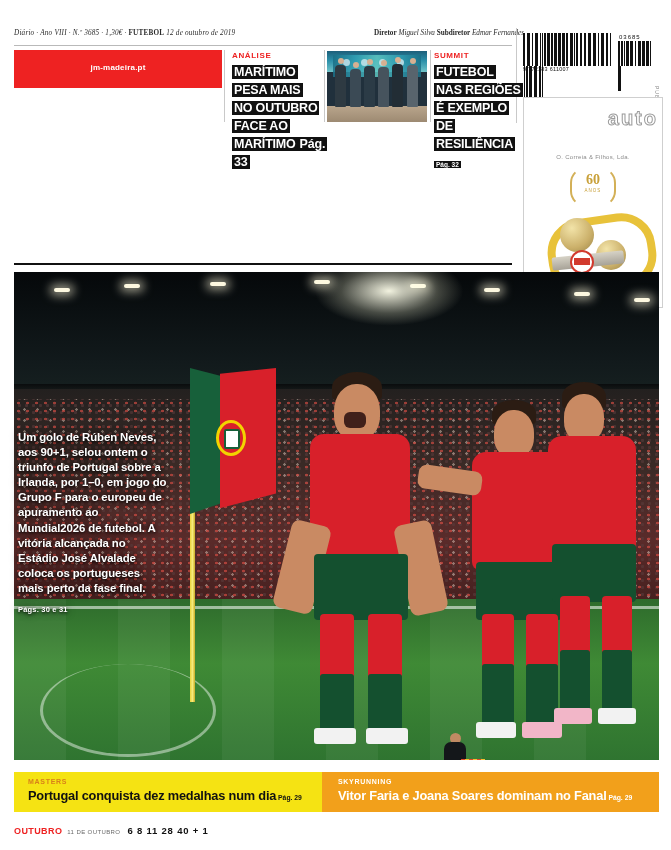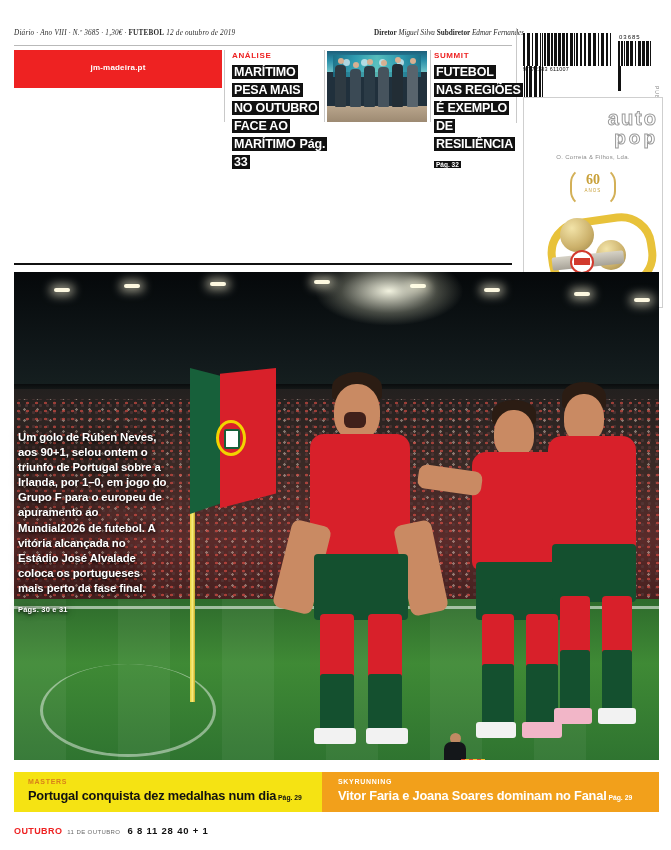--- a/index.html
+++ b/index.html
@@ -272,21 +272,20 @@
       <span>É EXEMPLO</span><br>
       <span>DE RESILIÊNCIA</span>
     </span>
     <span class="pgblk"><span class="pg">Pág. 32</span></span>
   </div>
 
   <div class="ad">
     <div class="ad-inner">
       <div class="ad-logo">
         <div class="w1">auto</div>
-        <div class="w2">pop</div>
       </div>
       <div class="ad-sub">O. Correia &amp; Filhos, Lda.</div>
       <div class="ad-badge">
         <div class="laurel l"></div>
         <div class="laurel r"></div>
         <div class="num">60</div>
         <div class="anos">ANOS</div>
       </div>
       <div class="ad-art">
         <div class="track"></div>

